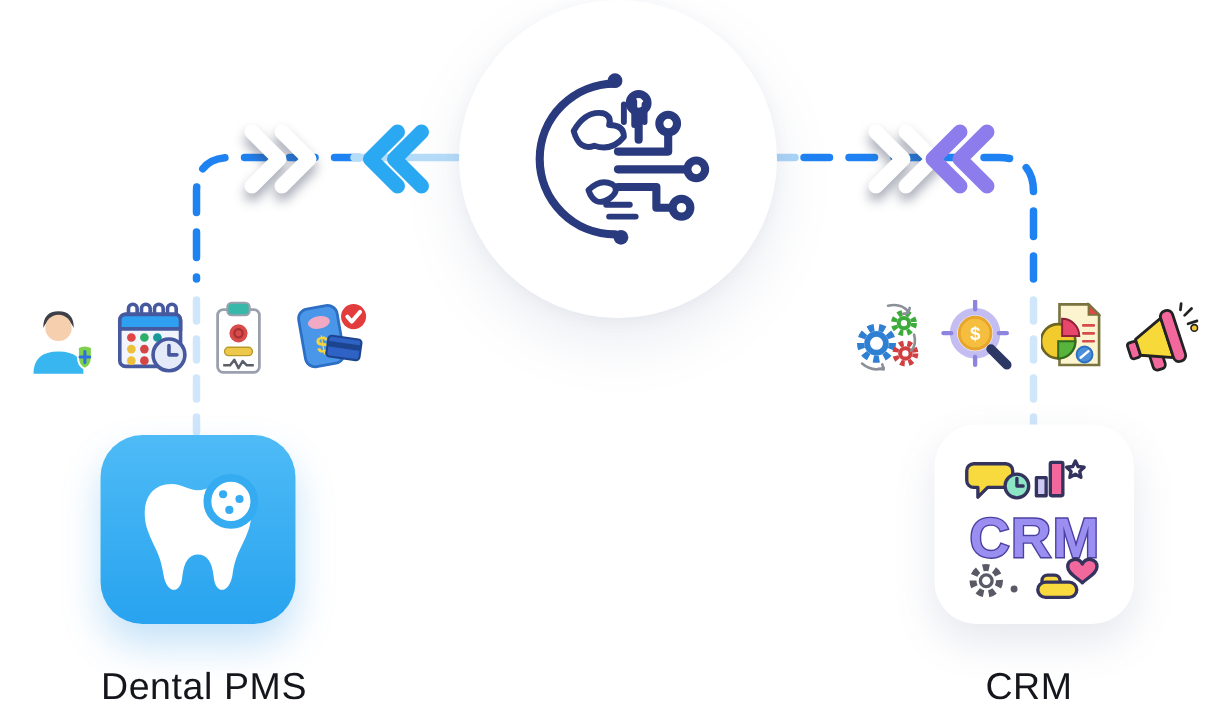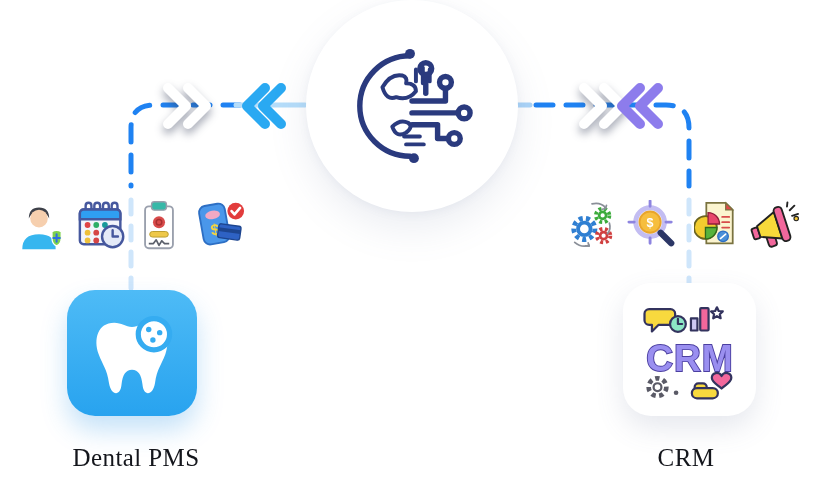--- a/index.html
+++ b/index.html
@@ -25,21 +25,21 @@
     background:linear-gradient(180deg,#4ebbf6 0%,#28a3ef 100%);
     box-shadow:0 14px 26px rgba(45,150,230,0.28);
   }
   .crm-box{
     left:623px;top:283px;width:133px;height:133px;
     background:#ffffff;
     box-shadow:0 12px 28px rgba(100,115,150,0.16);
   }
   .app-label{
     top:441px;height:34px;display:flex;align-items:center;justify-content:center;
-    font-size:25px;font-weight:500;color:#14161c;letter-spacing:0.4px;font-family:Liberation Serif, serif;
+    font-size:25px;font-weight:500;color:#14161c;letter-spacing:0.4px;
   }
   .pms-label{left:36px;width:200px;}
   .crm-label{left:616px;width:140px;}
   .feat{display:block;}
   .white-chev{filter:drop-shadow(0 5px 4px rgba(55,65,90,0.45));}
 </style>
 </head>
 <body>
 
 <svg class="abs connector-layer" viewBox="0 0 819 479">

